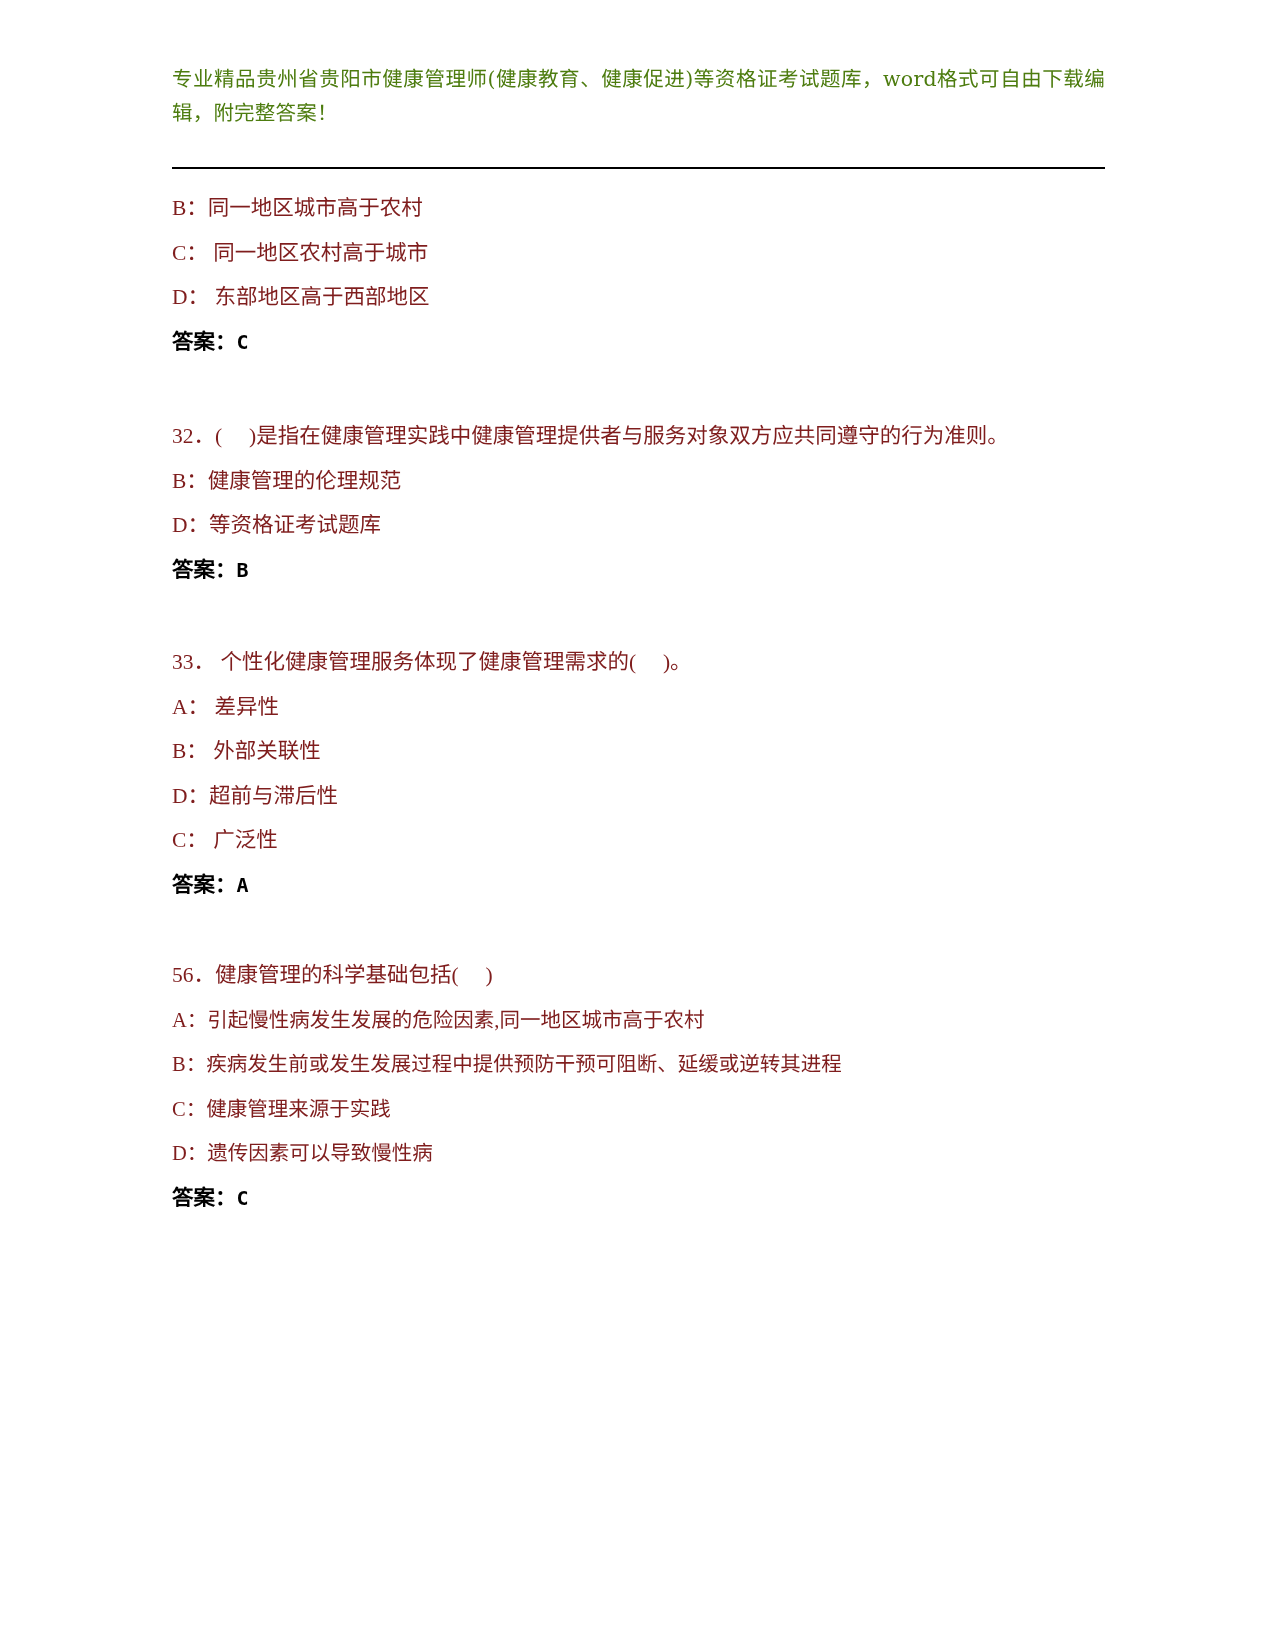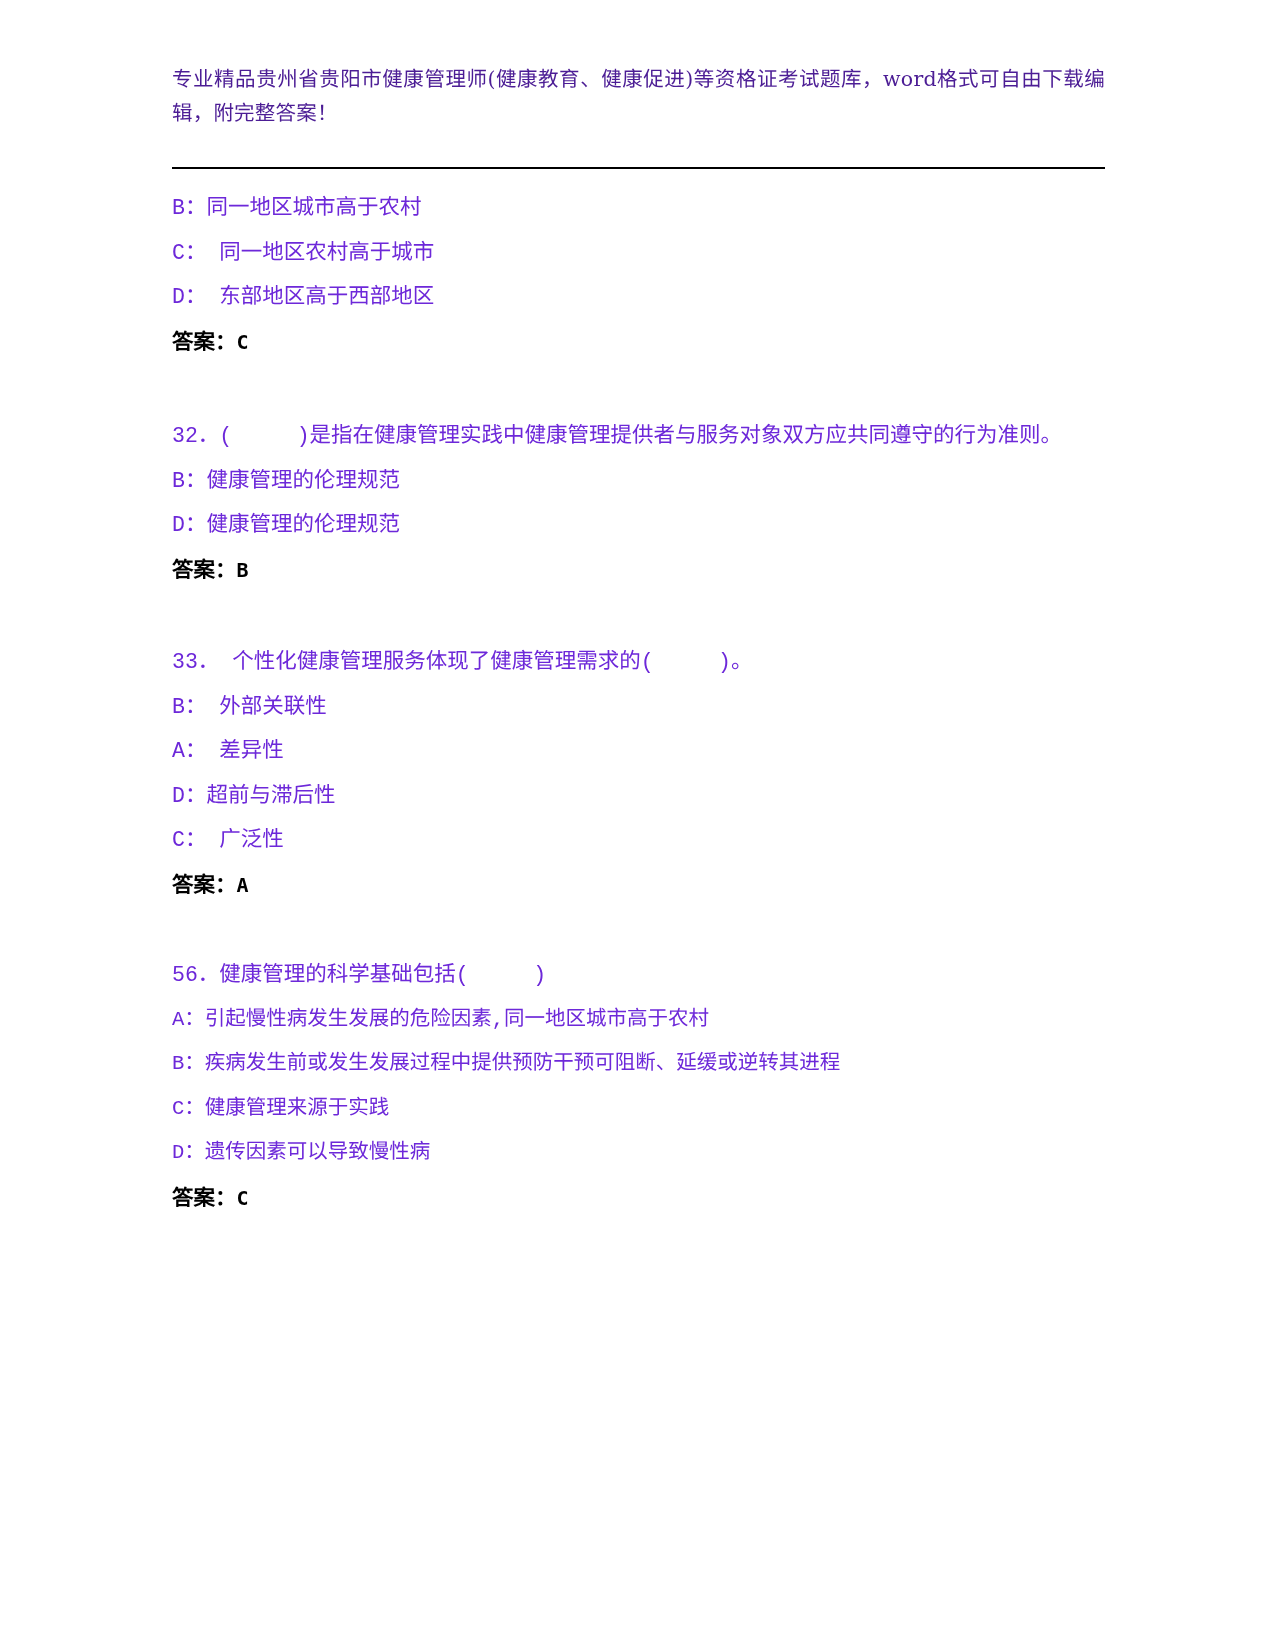--- a/index.html
+++ b/index.html
@@ -23,43 +23,43 @@
     width: 1275px;
     height: 1650px;
     box-sizing: border-box;
     padding: 62px 170px 0 172px;
   }
   .header {
     font-family: "DejaVu Serif", "Liberation Serif", serif;
     font-size: 20.5px;
     line-height: 34px;
     letter-spacing: 0.2px;
-    color: #4c1d95;
+    color: #4d7c0f;
     margin: 0 0 0 0;
     text-align: justify;
   }
   .rule {
     margin-top: 37px;
     border: 0;
     border-top: 2.2px solid #000;
     width: 933px;
     margin-left: 0;
   }
   .content {
     margin-top: 17px;
   }
   .qblock {
     margin-bottom: 0;
   }
   .line {
     font-size: 21.5px;
     line-height: 44.5px;
-    color: #6d28d9;
+    color: #7f1d1d;
     white-space: pre-wrap;
-    font-family: Liberation Mono, monospace;
+    font-family: Liberation Serif, serif;
   }
   .line.narrow {
     font-size: 20.5px;
   }
   .answer {
     font-size: 21.5px;
     line-height: 44.5px;
     font-weight: bold;
     font-family: "DejaVu Serif", "Liberation Serif", serif;
   }
@@ -88,30 +88,30 @@
       <div class="line">C： 同一地区农村高于城市</div>
       <div class="line">D： 东部地区高于西部地区</div>
       <div class="answer"><span>答案：</span><span class="ans-val">C</span></div>
     </div>
 
     <div class="gap-lg"></div>
 
     <div class="qblock">
       <div class="line">32．(     )是指在健康管理实践中健康管理提供者与服务对象双方应共同遵守的行为准则。</div>
       <div class="line">B：健康管理的伦理规范</div>
-      <div class="line">D：健康管理的伦理规范</div>
+      <div class="line">D：等资格证考试题库</div>
       <div class="answer"><span>答案：</span><span class="ans-val">B</span></div>
     </div>
 
     <div class="gap-md"></div>
 
     <div class="qblock">
       <div class="line">33． 个性化健康管理服务体现了健康管理需求的(     )。</div>
+      <div class="line">A： 差异性</div>
       <div class="line">B： 外部关联性</div>
-      <div class="line">A： 差异性</div>
       <div class="line">D：超前与滞后性</div>
       <div class="line">C： 广泛性</div>
       <div class="answer"><span>答案：</span><span class="ans-val">A</span></div>
     </div>
 
     <div class="gap-sm"></div>
 
     <div class="qblock">
       <div class="line">56．健康管理的科学基础包括(     )</div>
       <div class="line narrow">A：引起慢性病发生发展的危险因素,同一地区城市高于农村</div>

